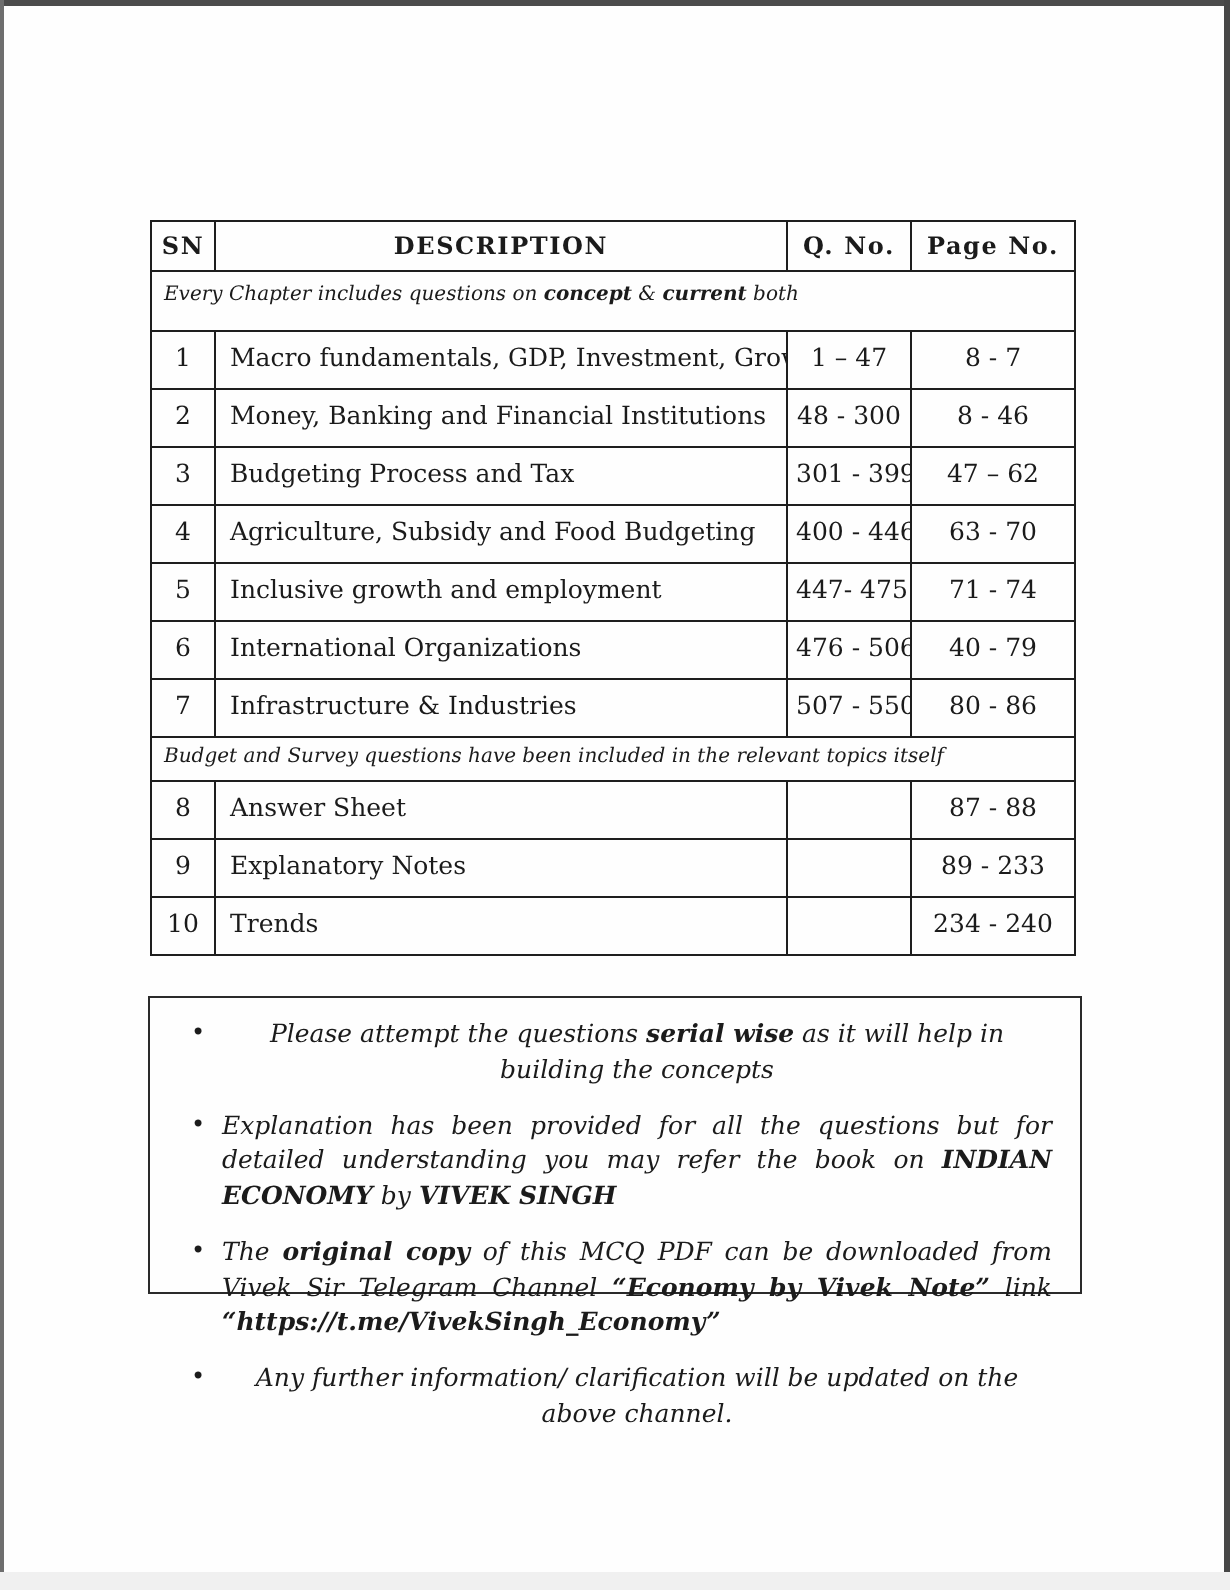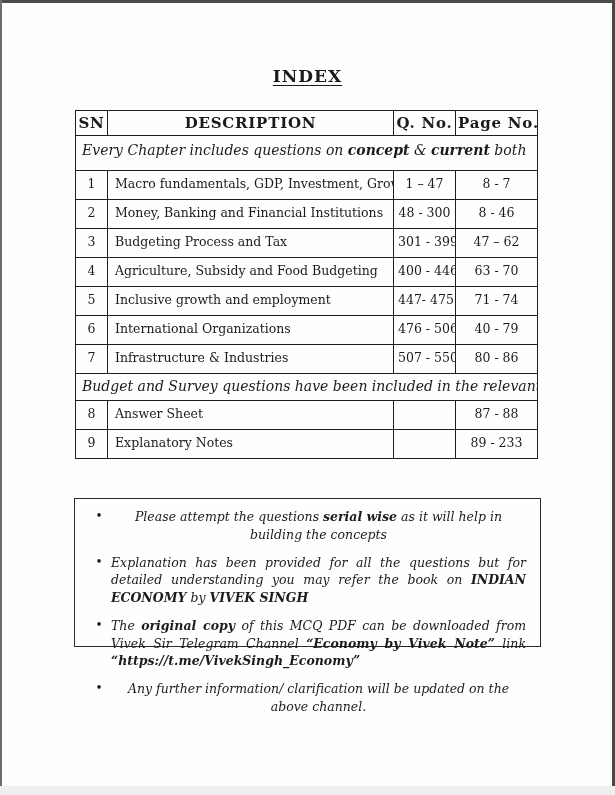--- a/index.html
+++ b/index.html
@@ -43,29 +43,29 @@
     overflow: hidden;
     white-space: nowrap;
   }
   col.c-sn   { width: 32px; }
   col.c-desc { width: 286px; }
   col.c-qno  { width: 62px; }
   col.c-page { width: 82px; }
 
   tr.head th {
     height: 25px;
-    font-size: 15px;
+    font-size: 12px;
     font-weight: bold;
     text-align: center;
     letter-spacing: 0.8px;
     padding: 2px 2px;
   }
   tr.merged td {
     font-style: italic;
-    font-size: 14px;
+    font-size: 10px;
     padding: 6px 5px 12px 6px;
     vertical-align: top;
   }
   tr.merged.short td { padding: 4px 5px 6px 6px; }
   tr.item td {
     height: 27px;
     font-size: 12.5px;
     vertical-align: top;
     padding: 5px 4px 8px 4px;
   }
@@ -114,21 +114,20 @@
 </style>
 </head>
 <body>
 
 <div class="page">
   <div class="edge-top"></div>
   <div class="edge-left"></div>
   <div class="edge-right"></div>
   <div class="edge-bottom"></div>
 
-  <div class="title">INDEX</div>
 
   <table class="index">
     <colgroup>
         <col class="c-sn">
         <col class="c-desc">
         <col class="c-qno">
         <col class="c-page">
       </colgroup>
     <tbody>
         <tr class="head">
@@ -190,20 +189,26 @@
       <td class="desc">Answer Sheet</td>
       <td class="qno"></td>
       <td class="page">87 - 88</td>
     </tr>
     <tr class="item">
       <td class="sn">9</td>
       <td class="desc">Explanatory Notes</td>
       <td class="qno"></td>
       <td class="page">89 - 233</td>
     </tr>
+    <tr class="item">
+      <td class="sn">10</td>
+      <td class="desc">Trends</td>
+      <td class="qno"></td>
+      <td class="page">234 - 240</td>
+    </tr>
   </tbody>
     </table>
 
 
   <div class="notes-box">
     <div class="bullet">
       <span class="dot">•</span>
       <div class="btext noj"><span>Please attempt the questions </span><b>serial wise</b><span> as it will help in building the concepts</span></div>
     </div>
     <div class="bullet">

